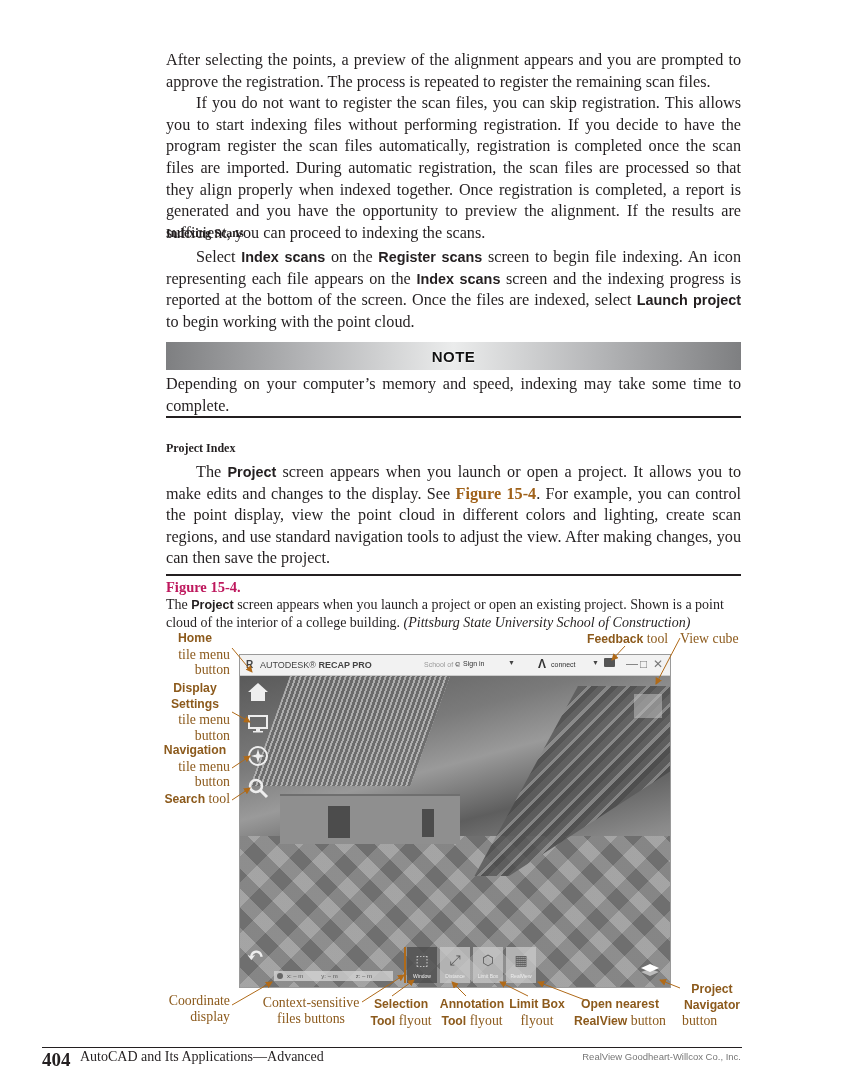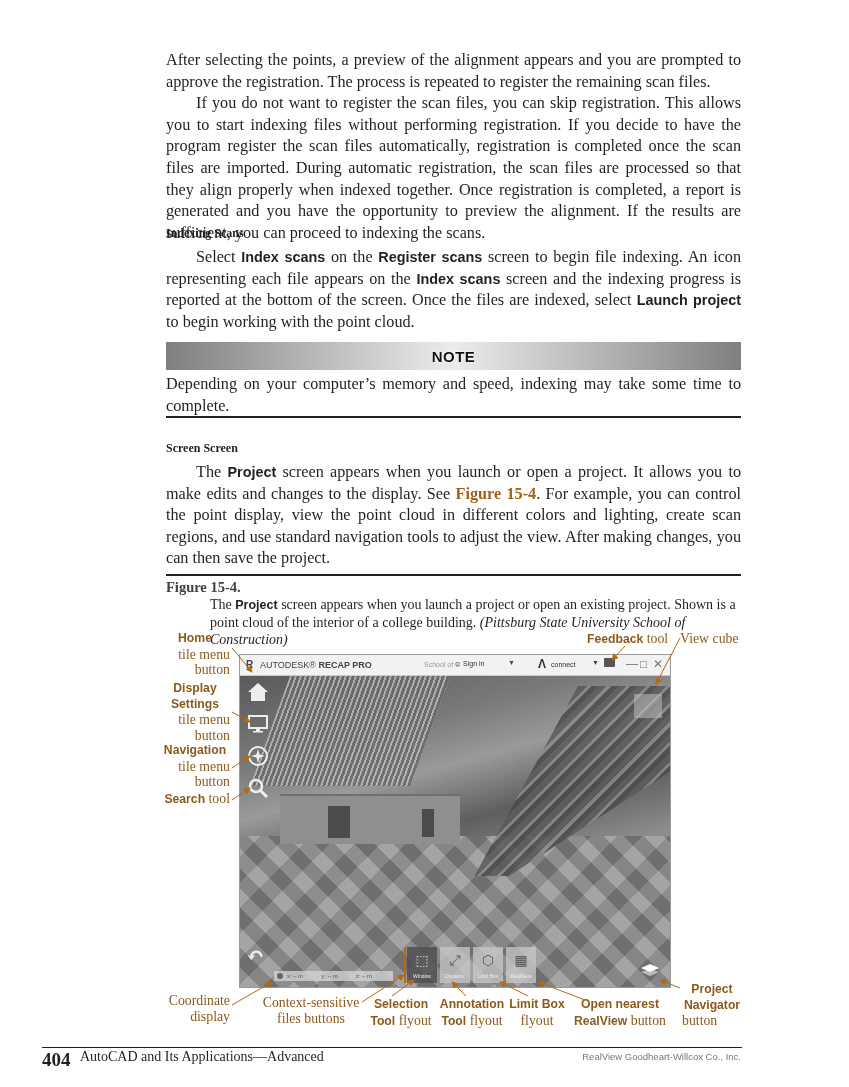--- a/index.html
+++ b/index.html
@@ -10,22 +10,22 @@
   p.indent { text-indent:30px; }
   .sans-b { font-family:"Liberation Sans", "DejaVu Sans", sans-serif; font-weight:bold; font-size:14.4px; }
   h3 { margin:0; font-size:12px; font-weight:bold; line-height:22px; }
   .figref { color:#a0621a; font-weight:bold; }
   .note-bar { position:absolute; left:166px; width:575px; top:342px; height:28px;
               background:linear-gradient(90deg,#7e7f81 0%,#b5b6b8 25%,#ebecec 50%,#b5b6b8 75%,#7e7f81 100%); 
               display:flex; align-items:center; justify-content:center; }
   .note-bar span { font-family:"Liberation Sans", "DejaVu Sans", sans-serif; font-weight:bold; font-size:15px; letter-spacing:0.5px; color:#111; 
                    text-shadow:0 0 2px #fff, 0 0 2px #fff; }
   .rule { position:absolute; left:166px; width:575px; height:2px; background:#231f20; }
-  .fig-title { color:#404040; font-weight:bold; font-size:14.5px; }
-  .caption { font-size:14px; line-height:17px;margin-left:44px; }
+  .fig-title { color:#be185d; font-weight:bold; font-size:14.5px; }
+  .caption { font-size:14px; line-height:17px; }
   .caption i { font-style:italic; }
   .callout { position:absolute; font-size:13.8px; line-height:15.6px; color:#8c5a1c; }
   .callout .b { font-family:"Liberation Sans", "DejaVu Sans", sans-serif; font-weight:bold; font-size:12.2px; color:#8c5a1c;text-align:center; }
   .r { text-align:right; }
   .c { text-align:center; }
   
   .shot { position:absolute; left:239px; top:654px; width:430px; height:332px; border:1px solid #9a9a9a; overflow:hidden; background:#6b6b6b; }
   .titlebar { position:absolute; left:0; top:0; right:0; height:20px; background:#f2f2f2; border-bottom:1px solid #ccc; 
               font-family:"Liberation Sans", "DejaVu Sans", sans-serif; font-size:9px; color:#444; }
   .titlebar .logo { position:absolute; left:6px; top:4px; font-weight:bold; font-size:10px; color:#444; }
@@ -91,21 +91,21 @@
 
 <div class="note-bar">
     <span>NOTE</span>
   </div>
 <div class="col" style="top:374px;">
   <p class="body">Depending on your computer’s memory and speed, indexing may take some time to complete.</p>
 </div>
 <div class="rule" style="top:416px;"></div>
 
 <div class="col" style="top:437px;">
-  <h3>Screen Screen</h3>
+  <h3>Project Index</h3>
   <p class="body indent" style="margin-top:3px;"><span>The </span><span class="sans-b">Project</span><span> screen appears when you launch or open a project. It allows you to make edits and changes to the display. See </span><span class="figref">Figure 15-4</span><span>. For example, you can control the point display, view the point cloud in different colors and lighting, create scan regions, and use standard navigation tools to adjust the view. After making changes, you can then save the project.</span></p>
 </div>
 
 <div class="rule" style="top:574px;"></div>
 <div class="col" style="top:579px;">
   <div class="fig-title">Figure 15-4.</div>
   <div class="caption"><span>The </span><span class="sans-b" style="font-size:12.5px">Project</span><span> screen appears when you launch a project or open an existing project. Shown is a point cloud of the interior of a college building. </span><i>(Pittsburg State University School of Construction)</i></div>
 </div>
 
 <div class="shot">

